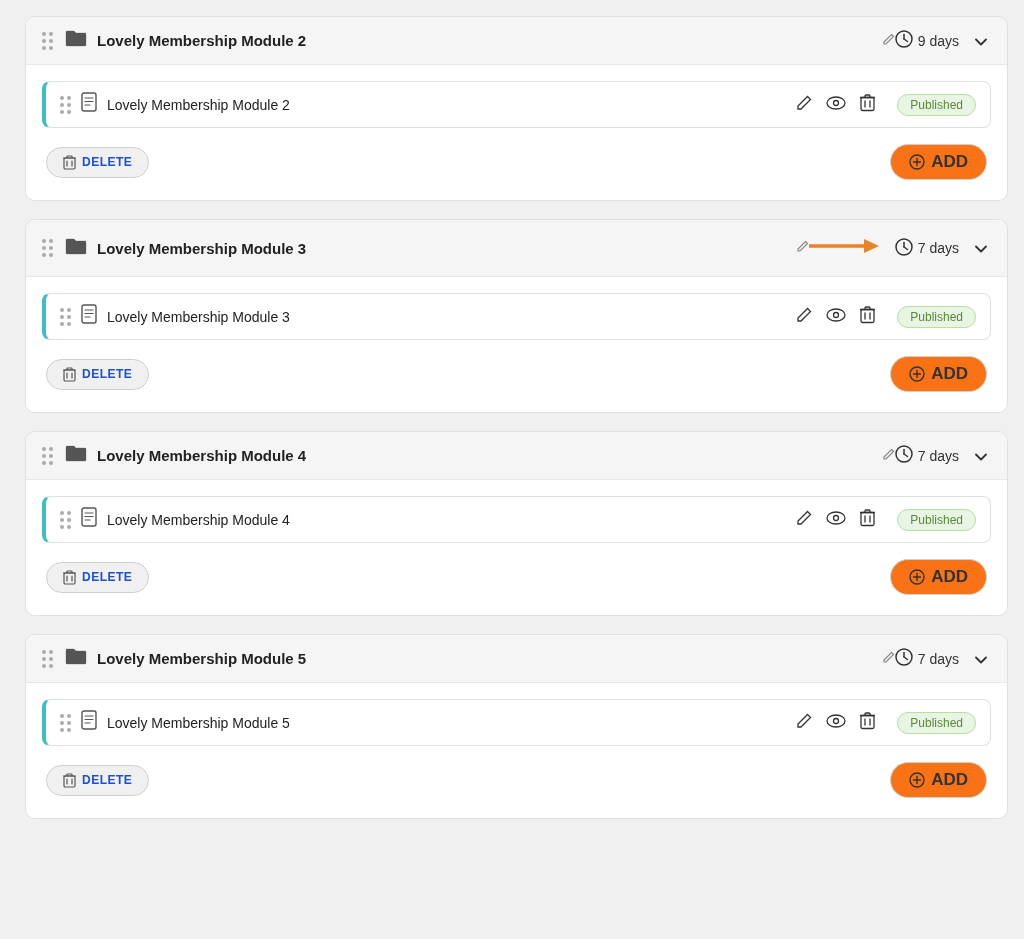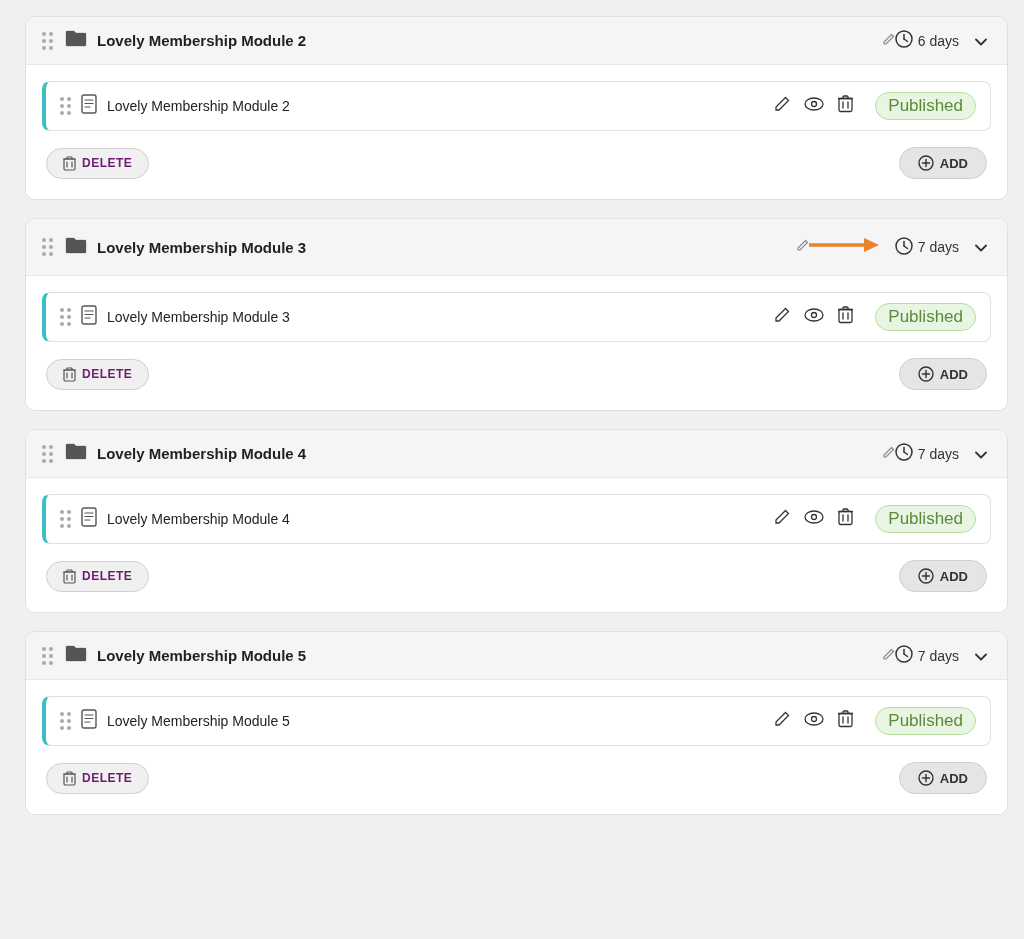--- a/index.html
+++ b/index.html
@@ -132,21 +132,21 @@
       color: #444;
       cursor: pointer;
     }
 
     .published-badge {
       background: #e8f5e2;
       color: #5a8a3a;
       border: 1px solid #b8dea0;
       border-radius: 20px;
       padding: 3px 12px;
-      font-size: 17px;
+      font-size: 12px;
       font-weight: 500;
       margin-left: 8px;
     }
 
     .module-footer {
       display: flex;
       justify-content: space-between;
       align-items: center;
       padding: 4px 4px 4px 4px;
     }
@@ -154,34 +154,34 @@
     .delete-btn {
       display: flex;
       align-items: center;
       gap: 6px;
       background: #f0f0f0;
       border: 1px solid #d0d0d0;
       border-radius: 20px;
       padding: 7px 16px;
       font-size: 12px;
       font-weight: 700;
-      color: #701a75;
+      color: #1d4ed8;
       cursor: pointer;
       letter-spacing: 0.5px;
     }
 
     .add-btn {
       display: flex;
       align-items: center;
       gap: 6px;
-      background: #e5e5e5;
+      background: #f97316;
       border: 1px solid #d0d0d0;
       border-radius: 20px;
       padding: 7px 18px;
-      font-size: 13px;
+      font-size: 17px;
       font-weight: 600;
       color: #333;
       cursor: pointer;
     }
 
     .header-right {
       display: flex;
       align-items: center;
       gap: 4px;
       margin-left: auto;
@@ -214,21 +214,21 @@
         <span class="edit-icon-small"><svg width="13" height="13" viewBox="0 0 13 13" fill="none" xmlns="http://www.w3.org/2000/svg">
             <path d="M9.5 1.5l2 2L4 11H2V9L9.5 1.5z" stroke="#888" stroke-width="1.2" fill="none"></path>
           </svg></span>
         <div class="header-right">
           <div class="time-badge">
             <span><svg width="18" height="18" viewBox="0 0 18 18" fill="none" xmlns="http://www.w3.org/2000/svg">
                 <circle cx="9" cy="9" r="8" stroke="#333" stroke-width="1.5"></circle>
                 <line x1="9" y1="4.5" x2="9" y2="9" stroke="#333" stroke-width="1.5" stroke-linecap="round"></line>
                 <line x1="9" y1="9" x2="12.5" y2="11.5" stroke="#333" stroke-width="1.5" stroke-linecap="round"></line>
               </svg></span>
-            <span>6 days</span>
+            <span>9 days</span>
           </div>
           <button class="chevron-btn"><svg width="12" height="8" viewBox="0 0 12 8" fill="none">
               <path d="M1 1.5L6 6.5L11 1.5" stroke="#333" stroke-width="1.8" stroke-linecap="round" stroke-linejoin="round"></path>
             </svg></button>
         </div>
       </div>
       <div class="module-body">
         <div class="lesson-row">
           <div class="lesson-drag">
       <div class="drag-dots-row">

